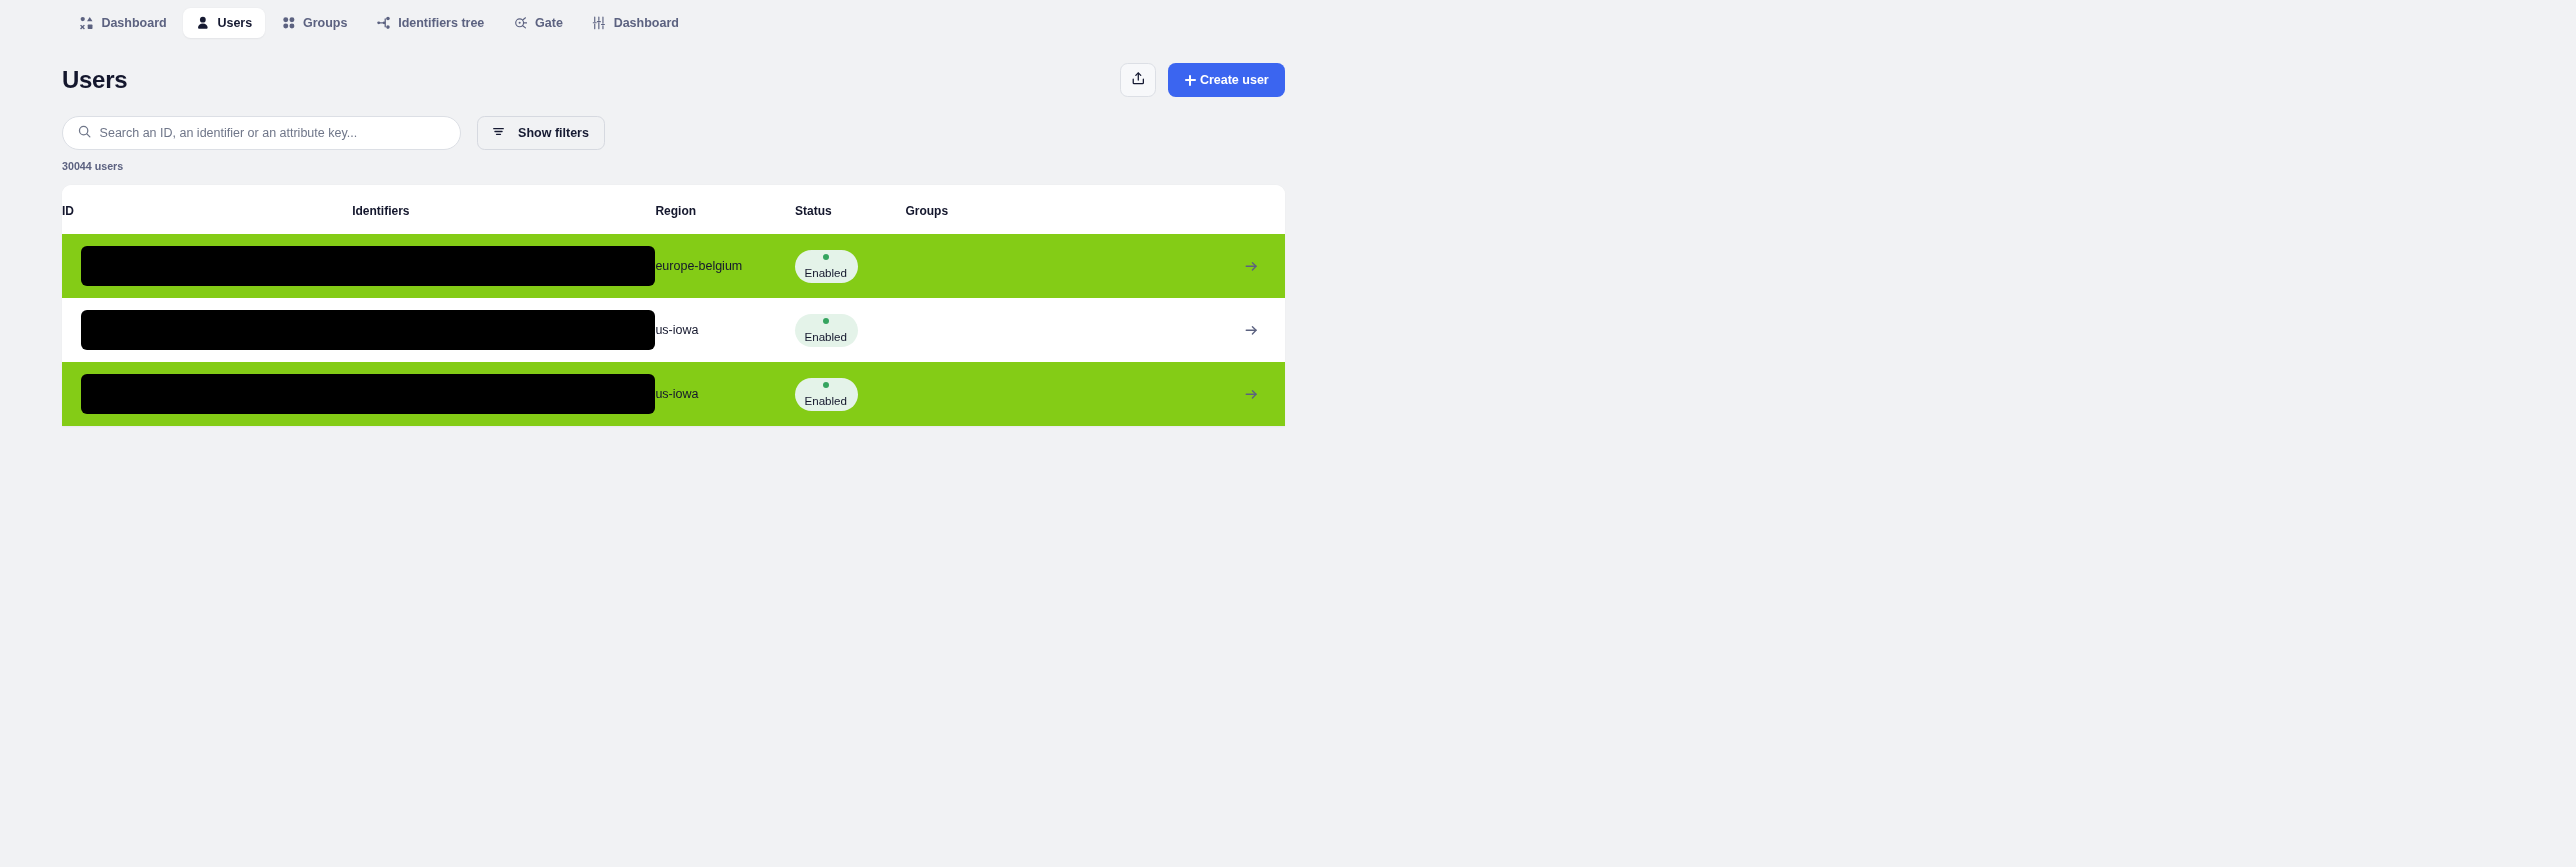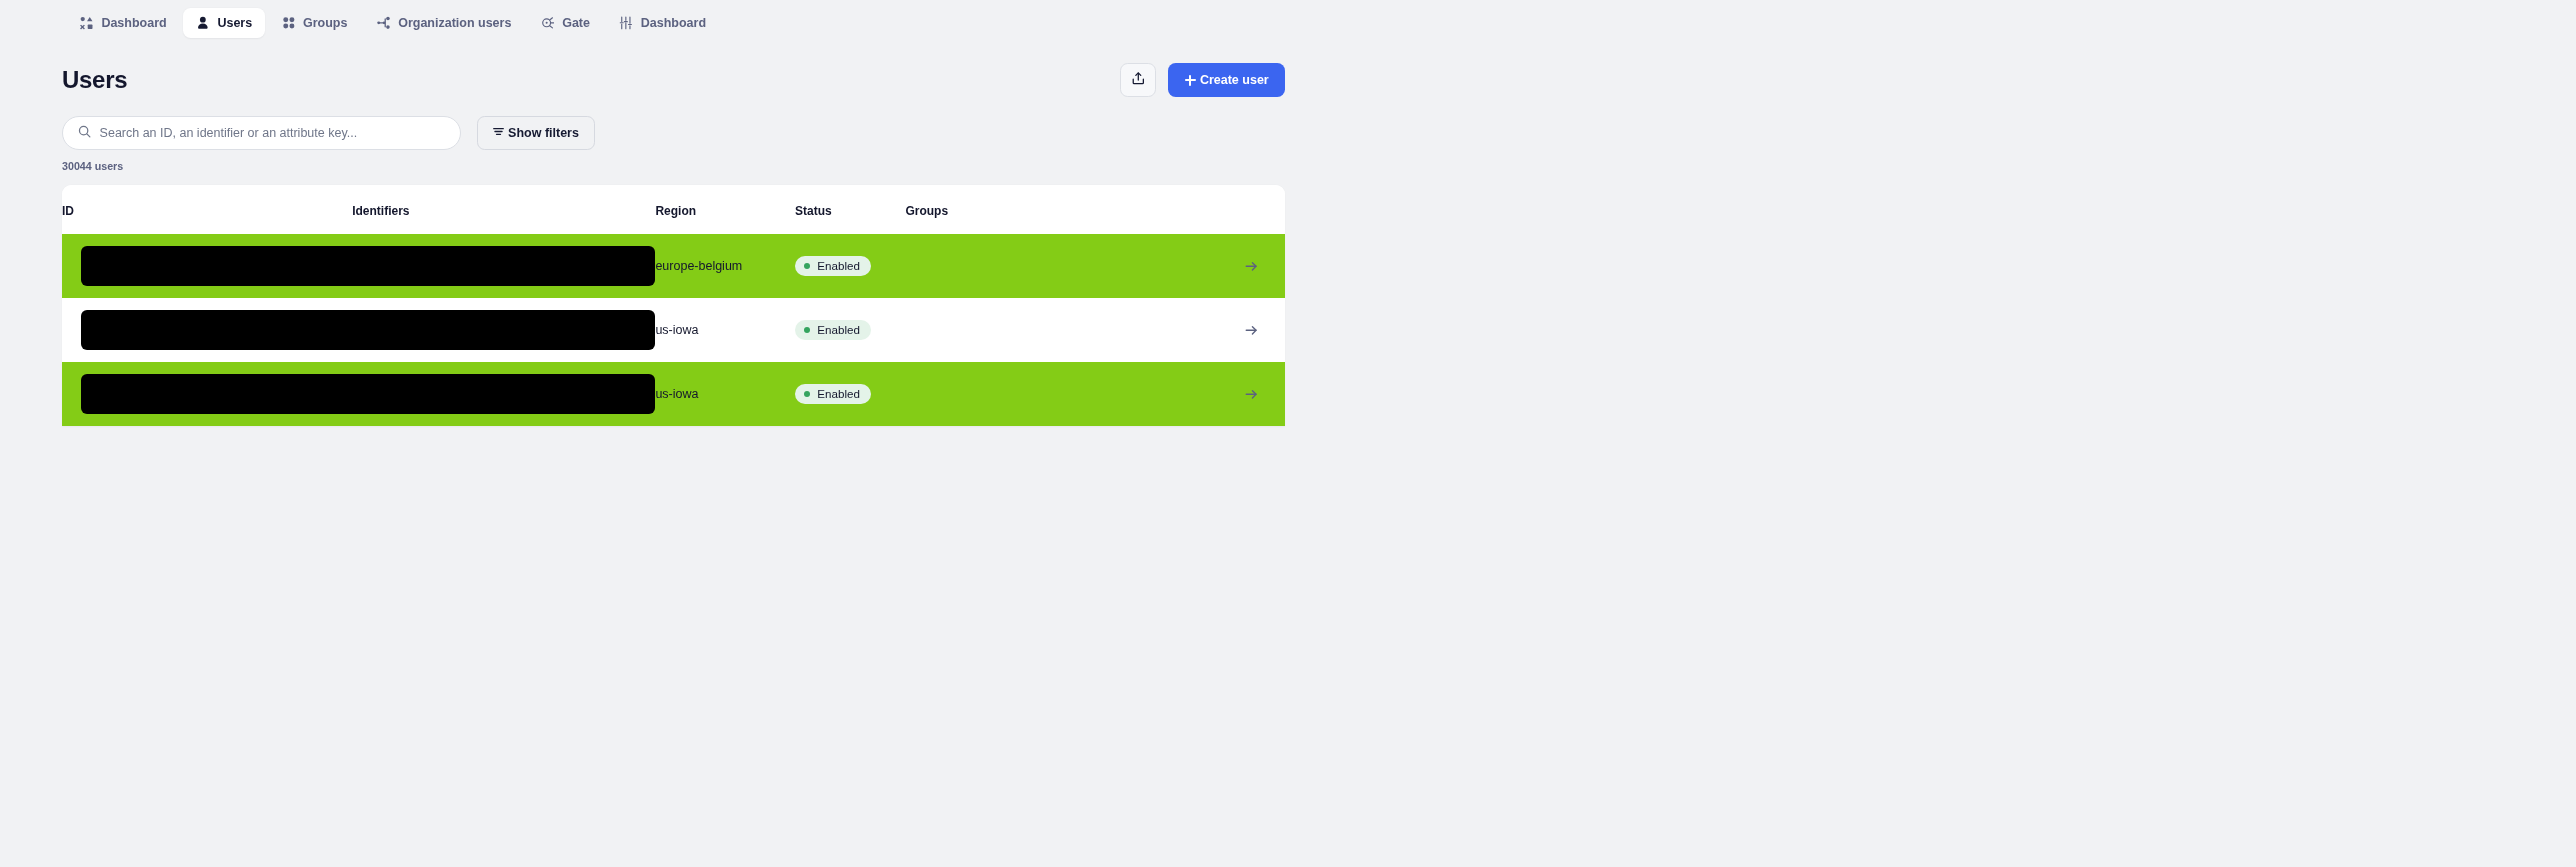--- a/index.html
+++ b/index.html
@@ -104,21 +104,21 @@
   }
   .search-box input {
     flex: 1;
     border: none; outline: none; background: transparent;
     font-size: 12.5px;
     font-family: inherit;
     color: #14172d;
   }
   .search-box input::placeholder { color: #6f7689; }
   .filters-btn {
-    display: flex; align-items: center; gap: 3px;
+    display: flex; align-items: center; gap: 13px;
     height: 34px; padding: 0 14.6px;
     background: #f1f2f4;
     border: 0.9px solid #d6d9e0;
     border-radius: 7.7px;
     font-size: 12.5px; font-weight: 700;
     color: #161a32;
     font-family: inherit;
     cursor: pointer;
     white-space: nowrap;
   }
@@ -166,20 +166,21 @@
   }
   .badge {
     display: inline-flex; align-items: center; gap: 6.9px;
     background: #e4f3e9;
     color: #14172d;
     border-radius: 858px;
     padding: 4.3px 11.2px 4.3px 9.5px;
     font-size: 11.6px;
     line-height: 1;
     white-space: nowrap;
+    flex-direction: column;
   }
   .dot { width: 6px; height: 6px; border-radius: 50%; background: #35a45f; flex: 0 0 6px; }
   .row-arrow {
     display: flex; align-items: center; justify-content: center;
     color: #5c6280;
     cursor: pointer;
   }
   .col-id      { width: 289px; }
   .col-ident   { width: 302px; }
   .col-region  { width: 139px; }
@@ -229,21 +230,21 @@
   <div class="tab">
     <span class="ico">
       <svg width="13.7" height="13.7" viewBox="0 0 16 16" fill="none" stroke="currentColor" stroke-width="1.5">
         <path d="M3.3 8 H7.2 M9.6 8 V3.4 M9.6 8 V12.6" stroke-linecap="round"></path>
         <circle cx="2" cy="8" r="1.7" fill="currentColor" stroke="none"></circle>
         <circle cx="8.3" cy="8" r="1.6" fill="currentColor" stroke="none"></circle>
         <circle cx="12.8" cy="3" r="2.1" fill="currentColor" stroke="none"></circle>
         <circle cx="12.8" cy="13" r="2.1" fill="currentColor" stroke="none"></circle>
       </svg>
     </span>
-    <span>Organization users</span>
+    <span>Identifiers tree</span>
   </div>
 
   <div class="tab">
     <span class="ico">
       <svg width="13.7" height="13.7" viewBox="0 0 16 16" fill="none" stroke="currentColor" stroke-width="1.35" stroke-linecap="round">
         <circle cx="6.6" cy="8" r="4.6"></circle>
         <circle cx="6.6" cy="8" r="1.2" fill="currentColor" stroke="none"></circle>
         <path d="M11.2 8 H15"></path>
         <path d="M10.2 4.6 L13.4 2.1"></path>
         <path d="M10.2 11.4 L13.4 13.9"></path>

